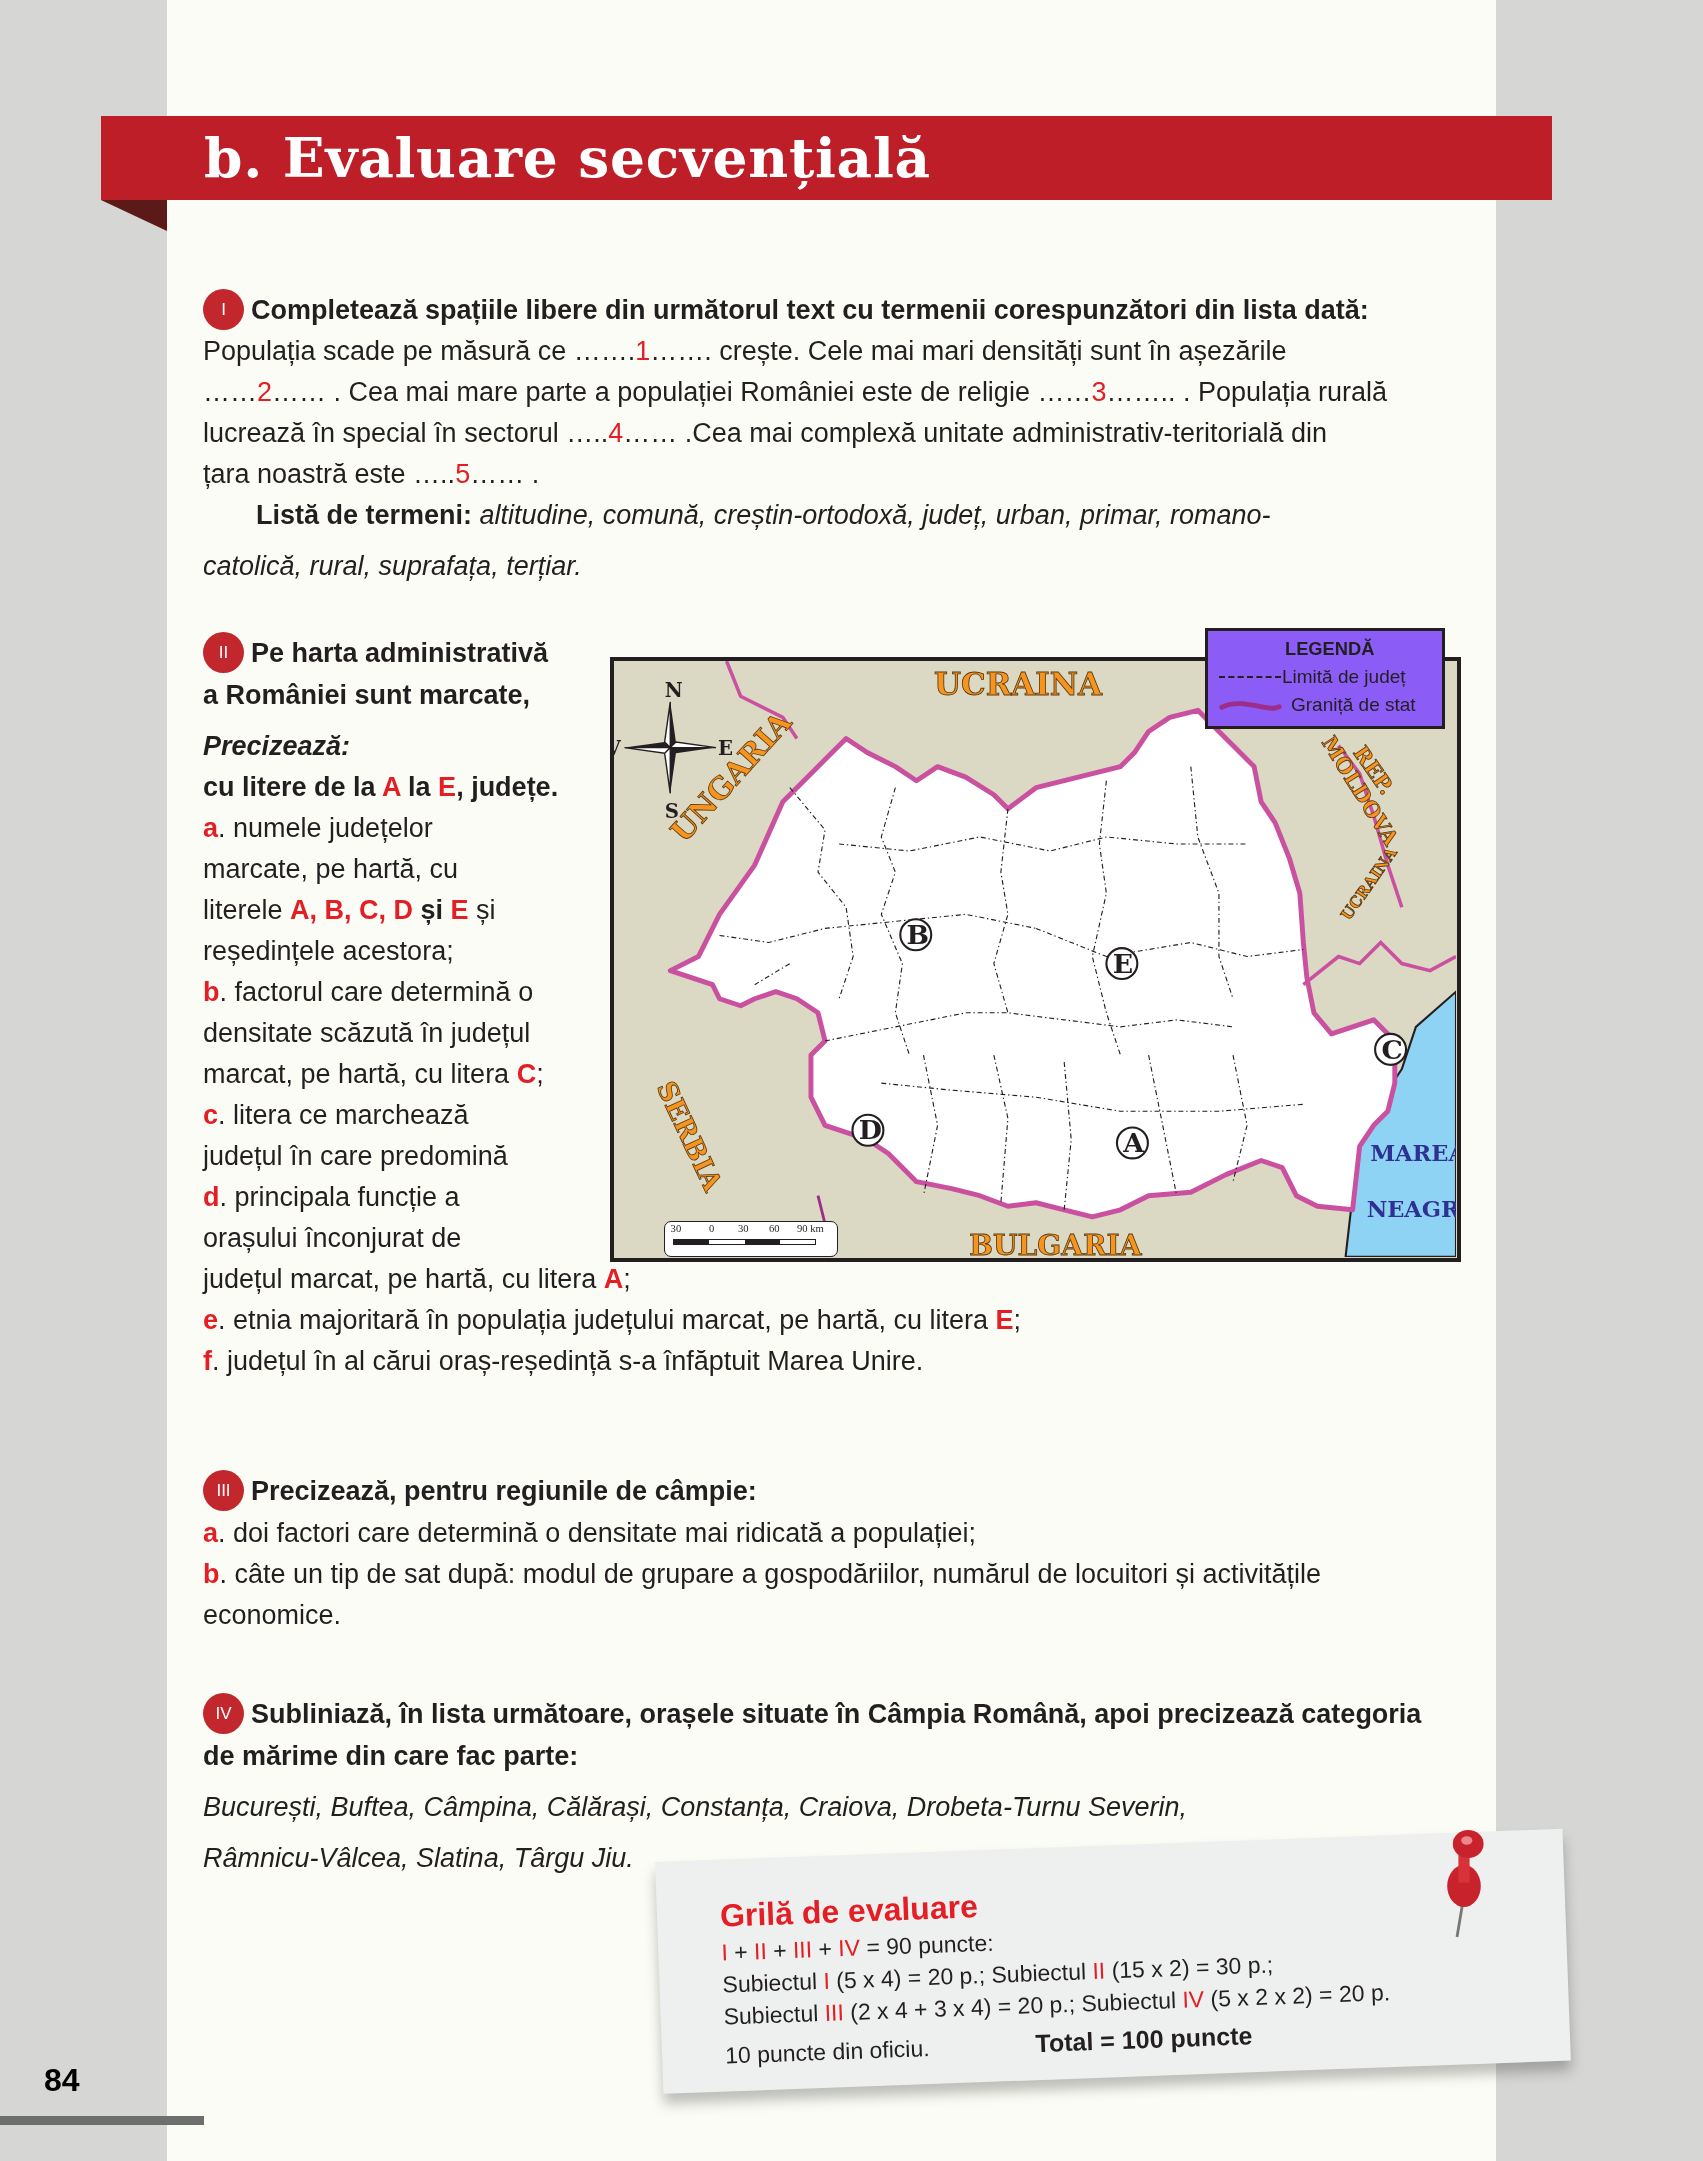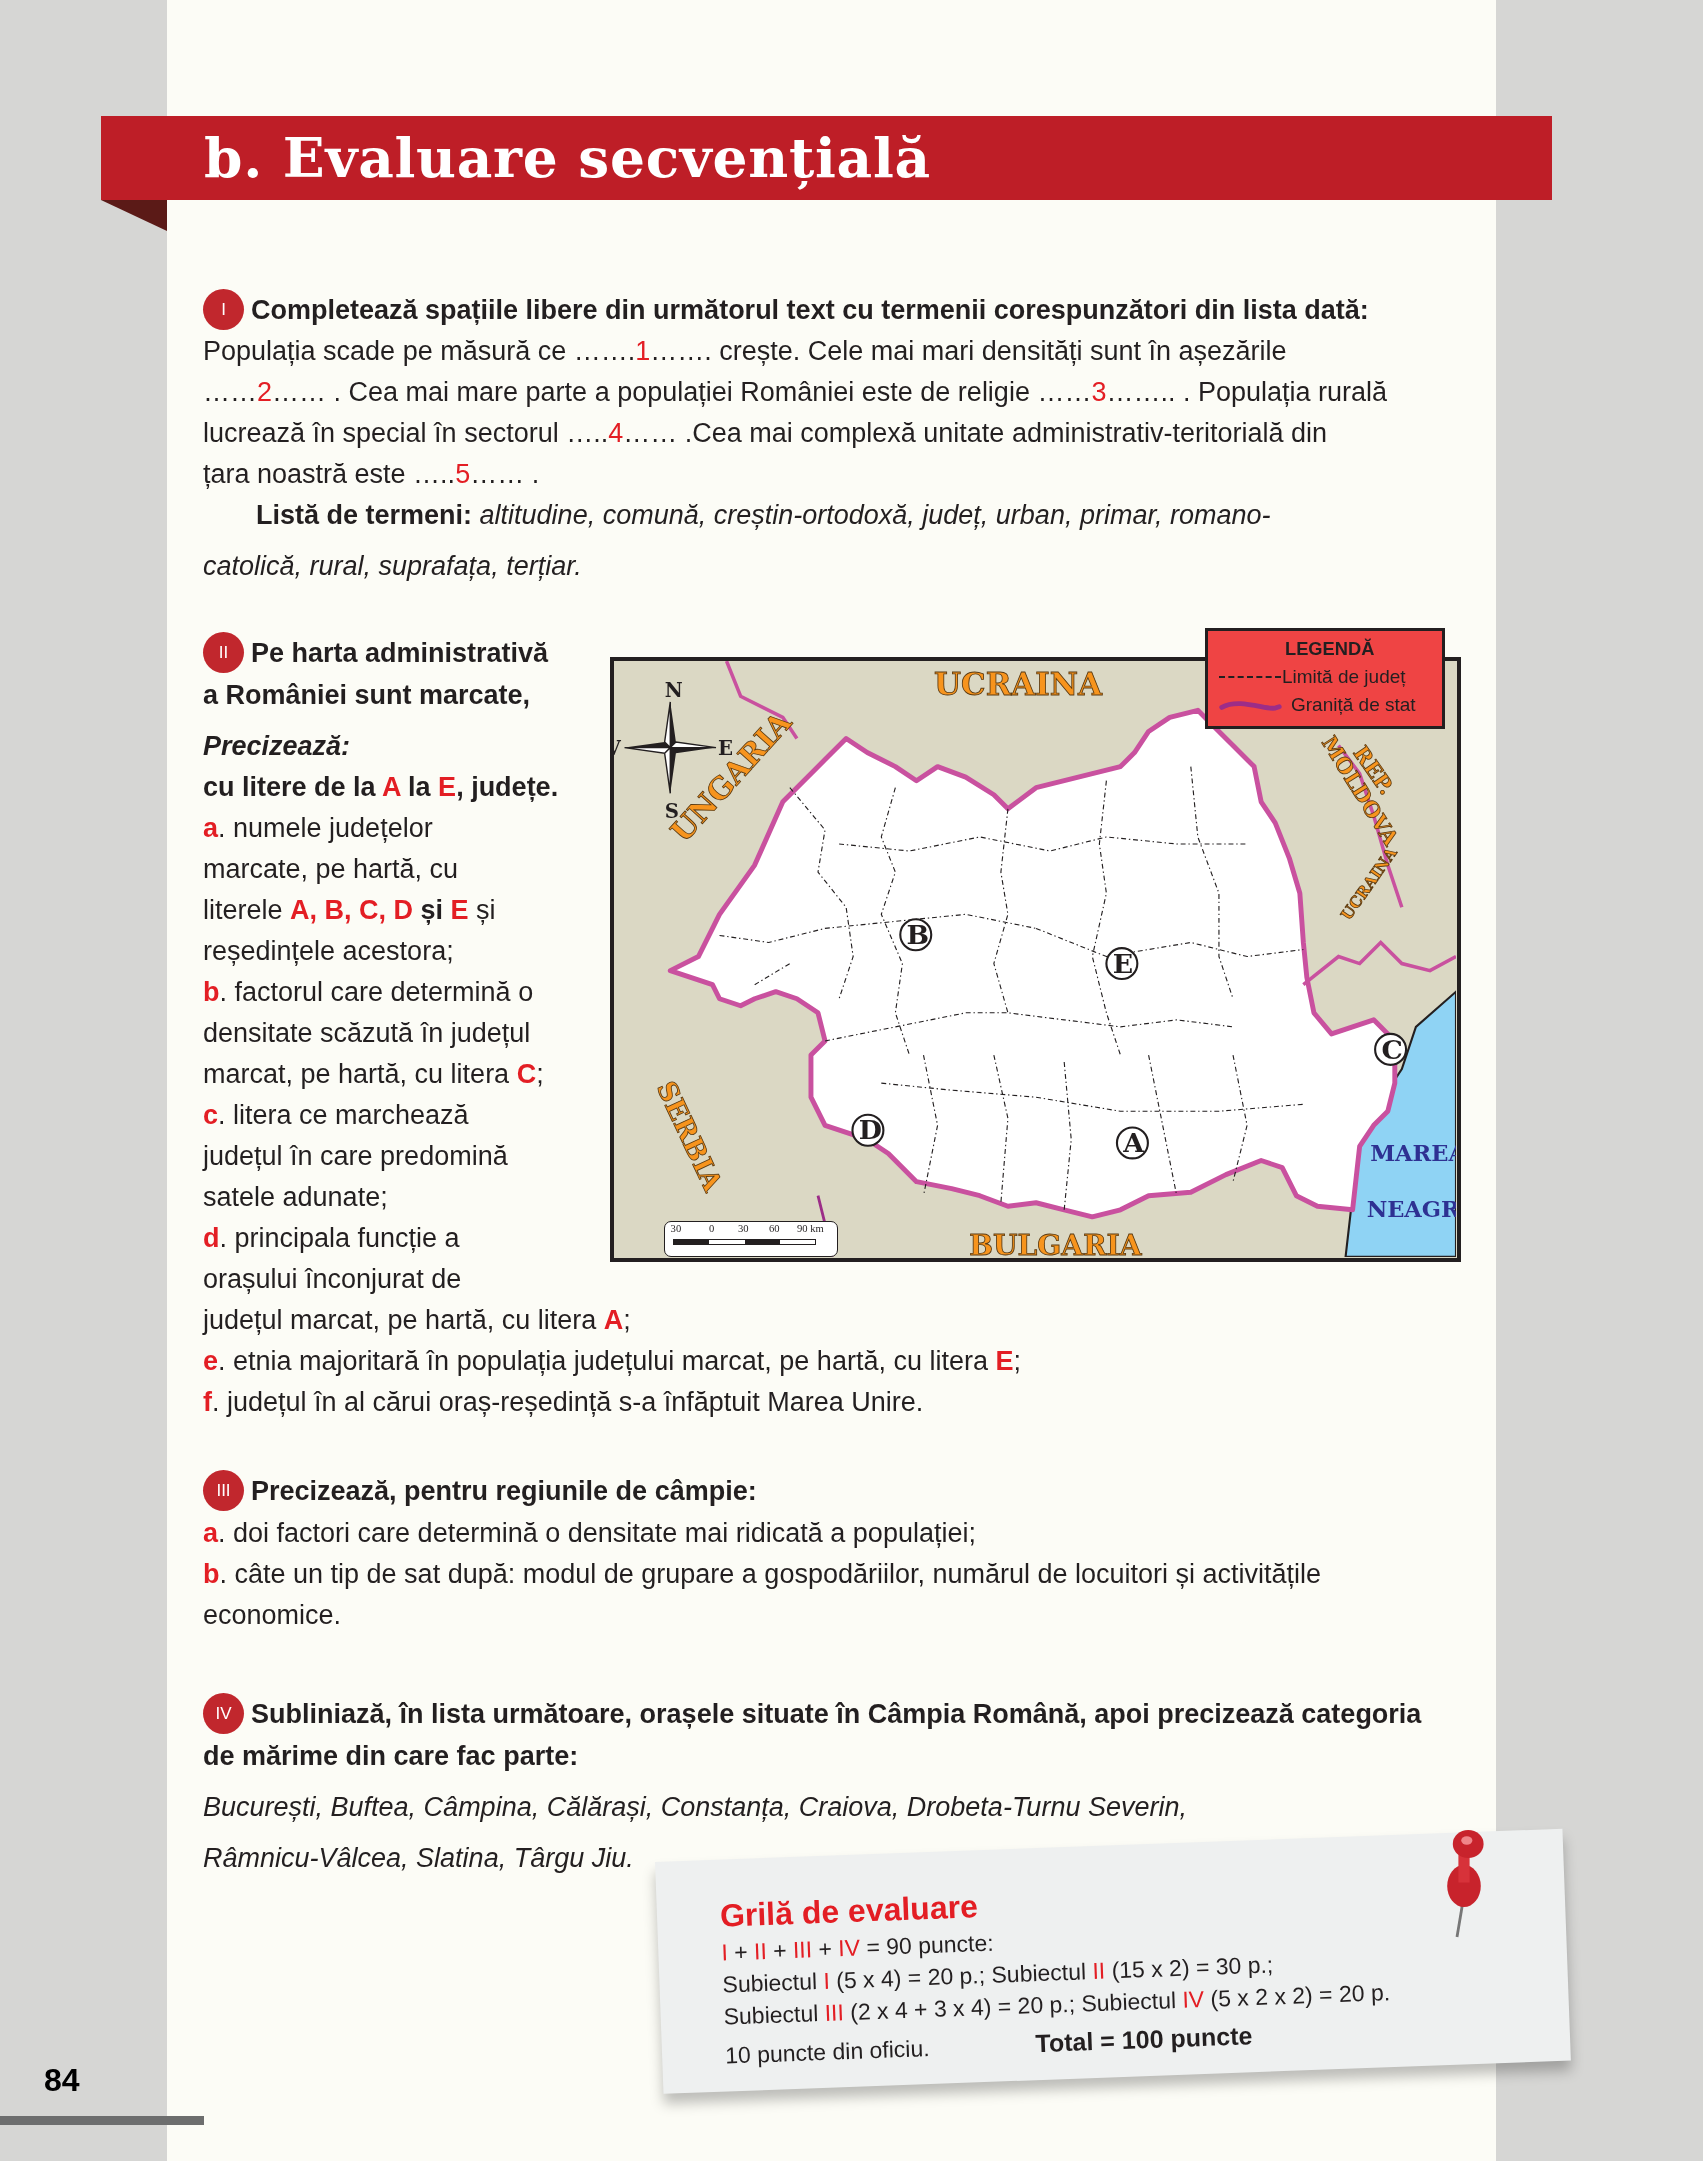--- a/index.html
+++ b/index.html
@@ -10,21 +10,21 @@
   .title { position:absolute; left:204px; top:121px; font-family:"DejaVu Serif", serif; font-weight:bold; font-size:55px; color:#fff; letter-spacing:0.7px; line-height:73px; white-space:nowrap; }
   .txt { position:absolute; font-family:"Liberation Sans", sans-serif; font-size:27px; line-height:41px; color:#231f20; }
   .b { font-weight:bold; }
   .i { font-style:italic;margin-top:10px; }
   .r { color:#e31e24; }
   .badge { display:inline-block; width:41px; height:41px; border-radius:50%; background:#c1272d; color:#fff; font-size:17px; font-weight:normal; text-align:center; line-height:41px; vertical-align:middle; margin-right:7px; position:relative; top:-2.8px; }
   .line { white-space:nowrap; display:block; }
   
   .map { position:absolute; left:610px; top:657px; width:851px; height:605px; border:4.2px solid #231f20; box-sizing:border-box; background:#dbd8c4; overflow:hidden; }
   .map svg { position:absolute; left:0; top:0; }
-  .legend { position:absolute; left:1205px; top:628px; width:240px; height:101px; background:#ef4444; border:3.5px solid #231f20; box-sizing:border-box; font-family:"Liberation Sans", sans-serif; }
+  .legend { position:absolute; left:1205px; top:628px; width:240px; height:101px; background:#8b5cf6; border:3.5px solid #231f20; box-sizing:border-box; font-family:"Liberation Sans", sans-serif; }
   .legend .lt { position:absolute; left:77px; top:7px; font-weight:bold; font-size:18.3px; }
   .legend .l1 { position:absolute; left:74px; top:35px; font-size:19px; }
   .legend .l2 { position:absolute; left:83px; top:63px; font-size:19px; }
   .legend .s1 { position:absolute; left:10.6px; top:45px; width:62px; border-top:2.8px dashed #231f20; }
   .legend .s2 { position:absolute; left:10.6px; top:70px; width:63px; height:10px; }
   .cty { font-family:"DejaVu Serif", serif; font-weight:bold; fill:#f7941d; stroke:#5a3a12; stroke-width:1.2; }
   .sea { font-family:"DejaVu Serif", serif; font-weight:bold; fill:#2e3192; font-size:32px; }
   .mk text { font-family:"DejaVu Serif", serif; font-weight:bold; font-size:38px; fill:#231f20; }
   .scale { position:absolute; left:14px; top:560px; width:172px; height:34px; border:1.4px solid #231f20; border-radius:7px; background:#fff; font-family:Liberation Serif, serif; font-size:10.6px;margin-left:36px; }
   
@@ -64,21 +64,20 @@
   <span class="line b"><span>cu litere de la </span><span class="r">A</span><span> la </span><span class="r">E</span><span>, județe.</span></span>
   <span class="line"><span class="r b">a</span><span>. numele județelor</span></span>
   <span class="line">marcate, pe hartă, cu</span>
   <span class="line"><span>literele </span><span class="r b">A, B, C, D</span><span class="b"> și </span><span class="r b">E</span><span> și</span></span>
   <span class="line">reședințele acestora;</span>
   <span class="line"><span class="r b">b</span><span>. factorul care determină o</span></span>
   <span class="line">densitate scăzută în județul</span>
   <span class="line"><span>marcat, pe hartă, cu litera </span><span class="r b">C</span><span>;</span></span>
   <span class="line"><span class="r b">c</span><span>. litera ce marchează</span></span>
   <span class="line">județul în care predomină</span>
-  <span class="line">satele adunate;</span>
   <span class="line"><span class="r b">d</span><span>. principala funcție a</span></span>
   <span class="line">orașului înconjurat de</span>
   <span class="line"><span>județul marcat, pe hartă, cu litera </span><span class="r b">A</span><span>;</span></span>
   <span class="line"><span class="r b">e</span><span>. etnia majoritară în populația județului marcat, pe hartă, cu litera </span><span class="r b">E</span><span>;</span></span>
   <span class="line"><span class="r b">f</span><span>. județul în al cărui oraș-reședință s-a înfăptuit Marea Unire.</span></span>
 </div>
 
 <div class="map">
   <svg width="842" height="596" viewBox="0 0 1197 847">
 

